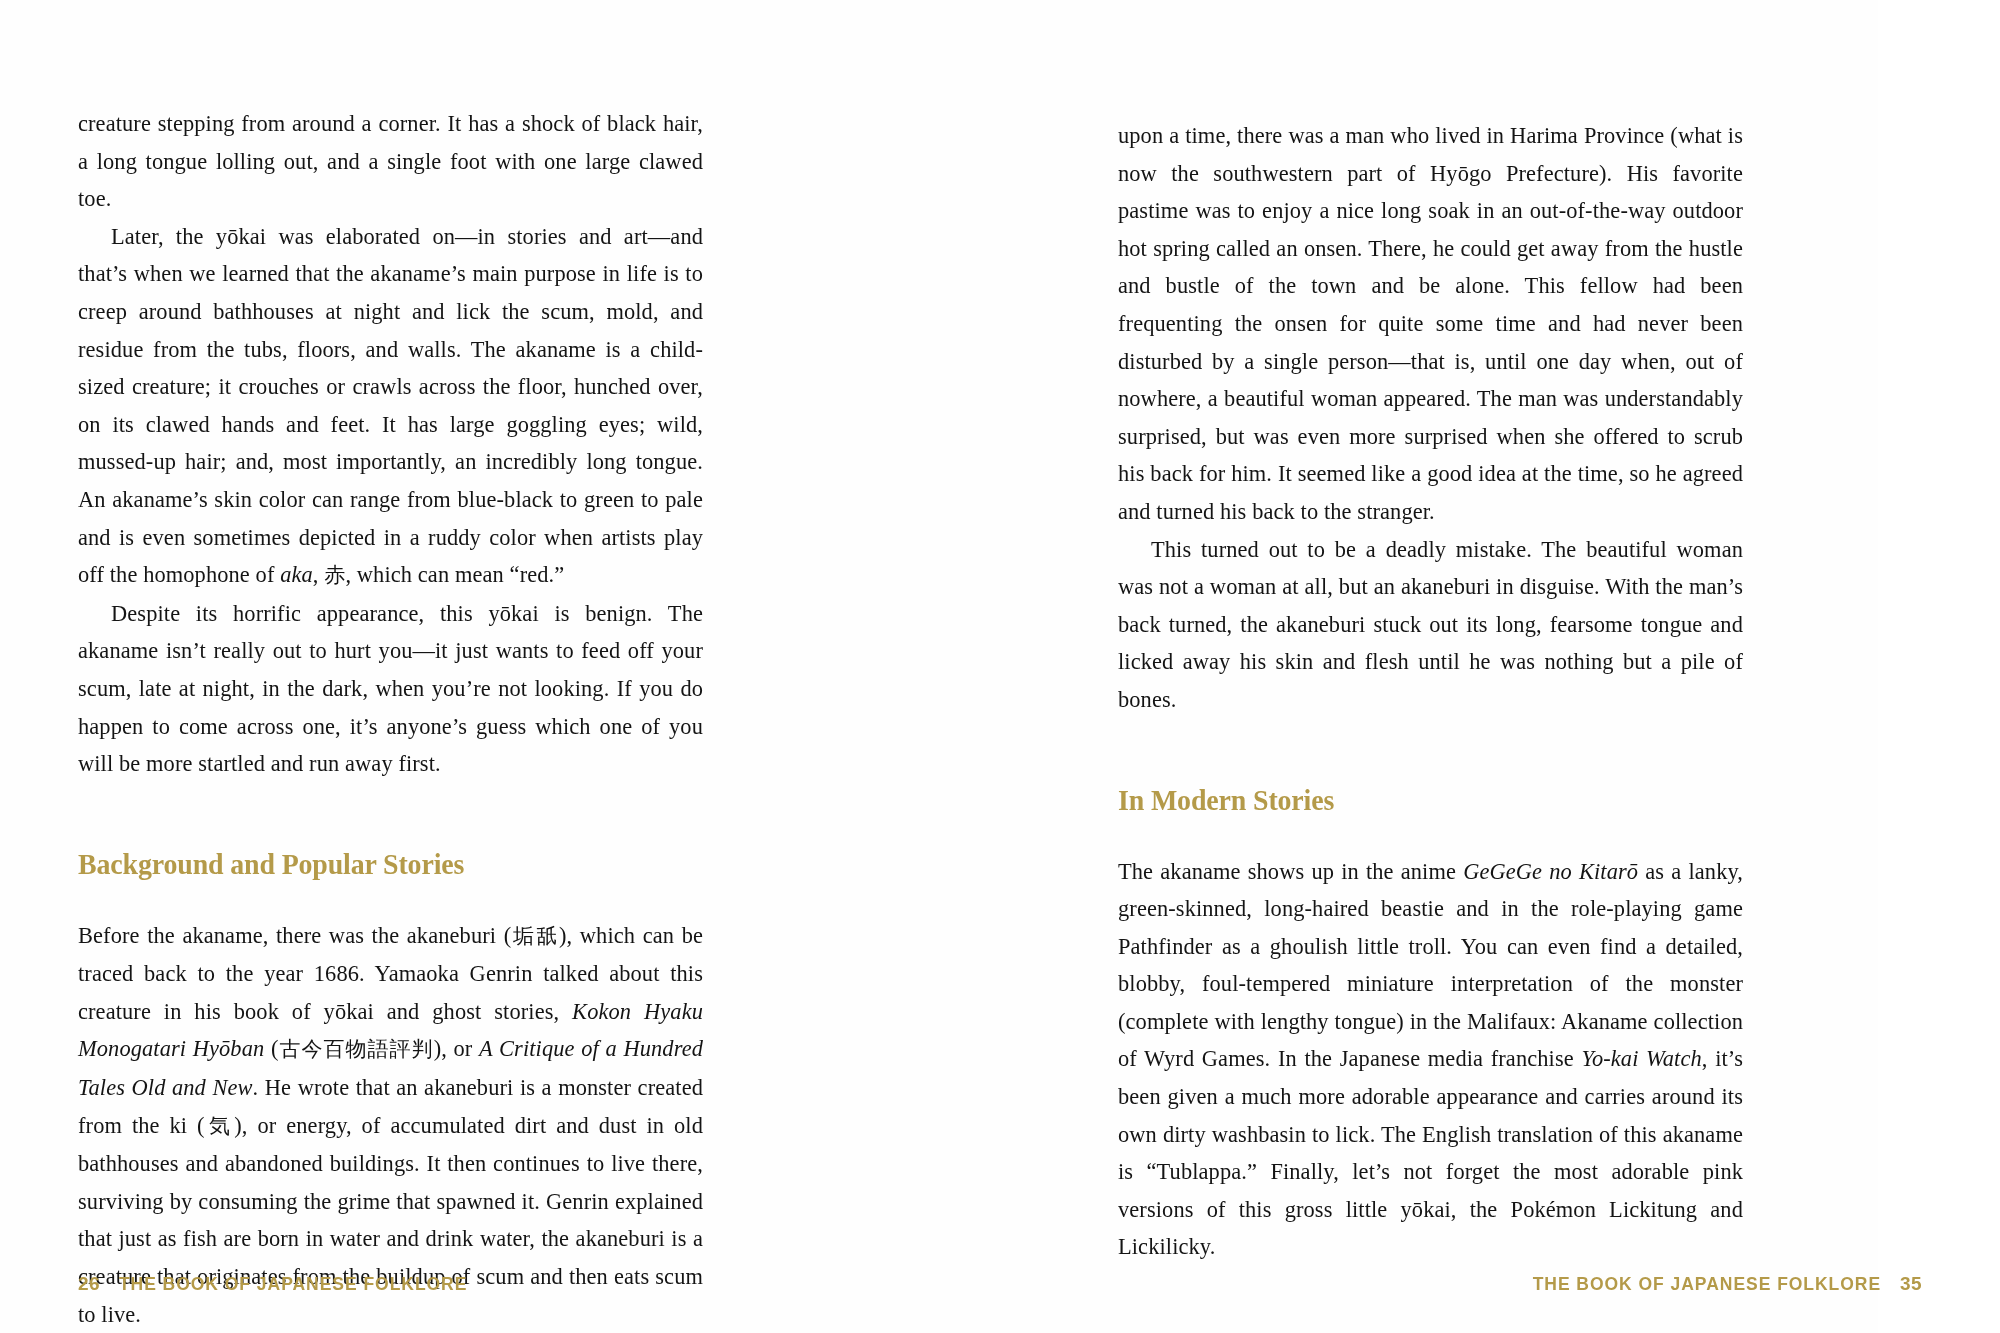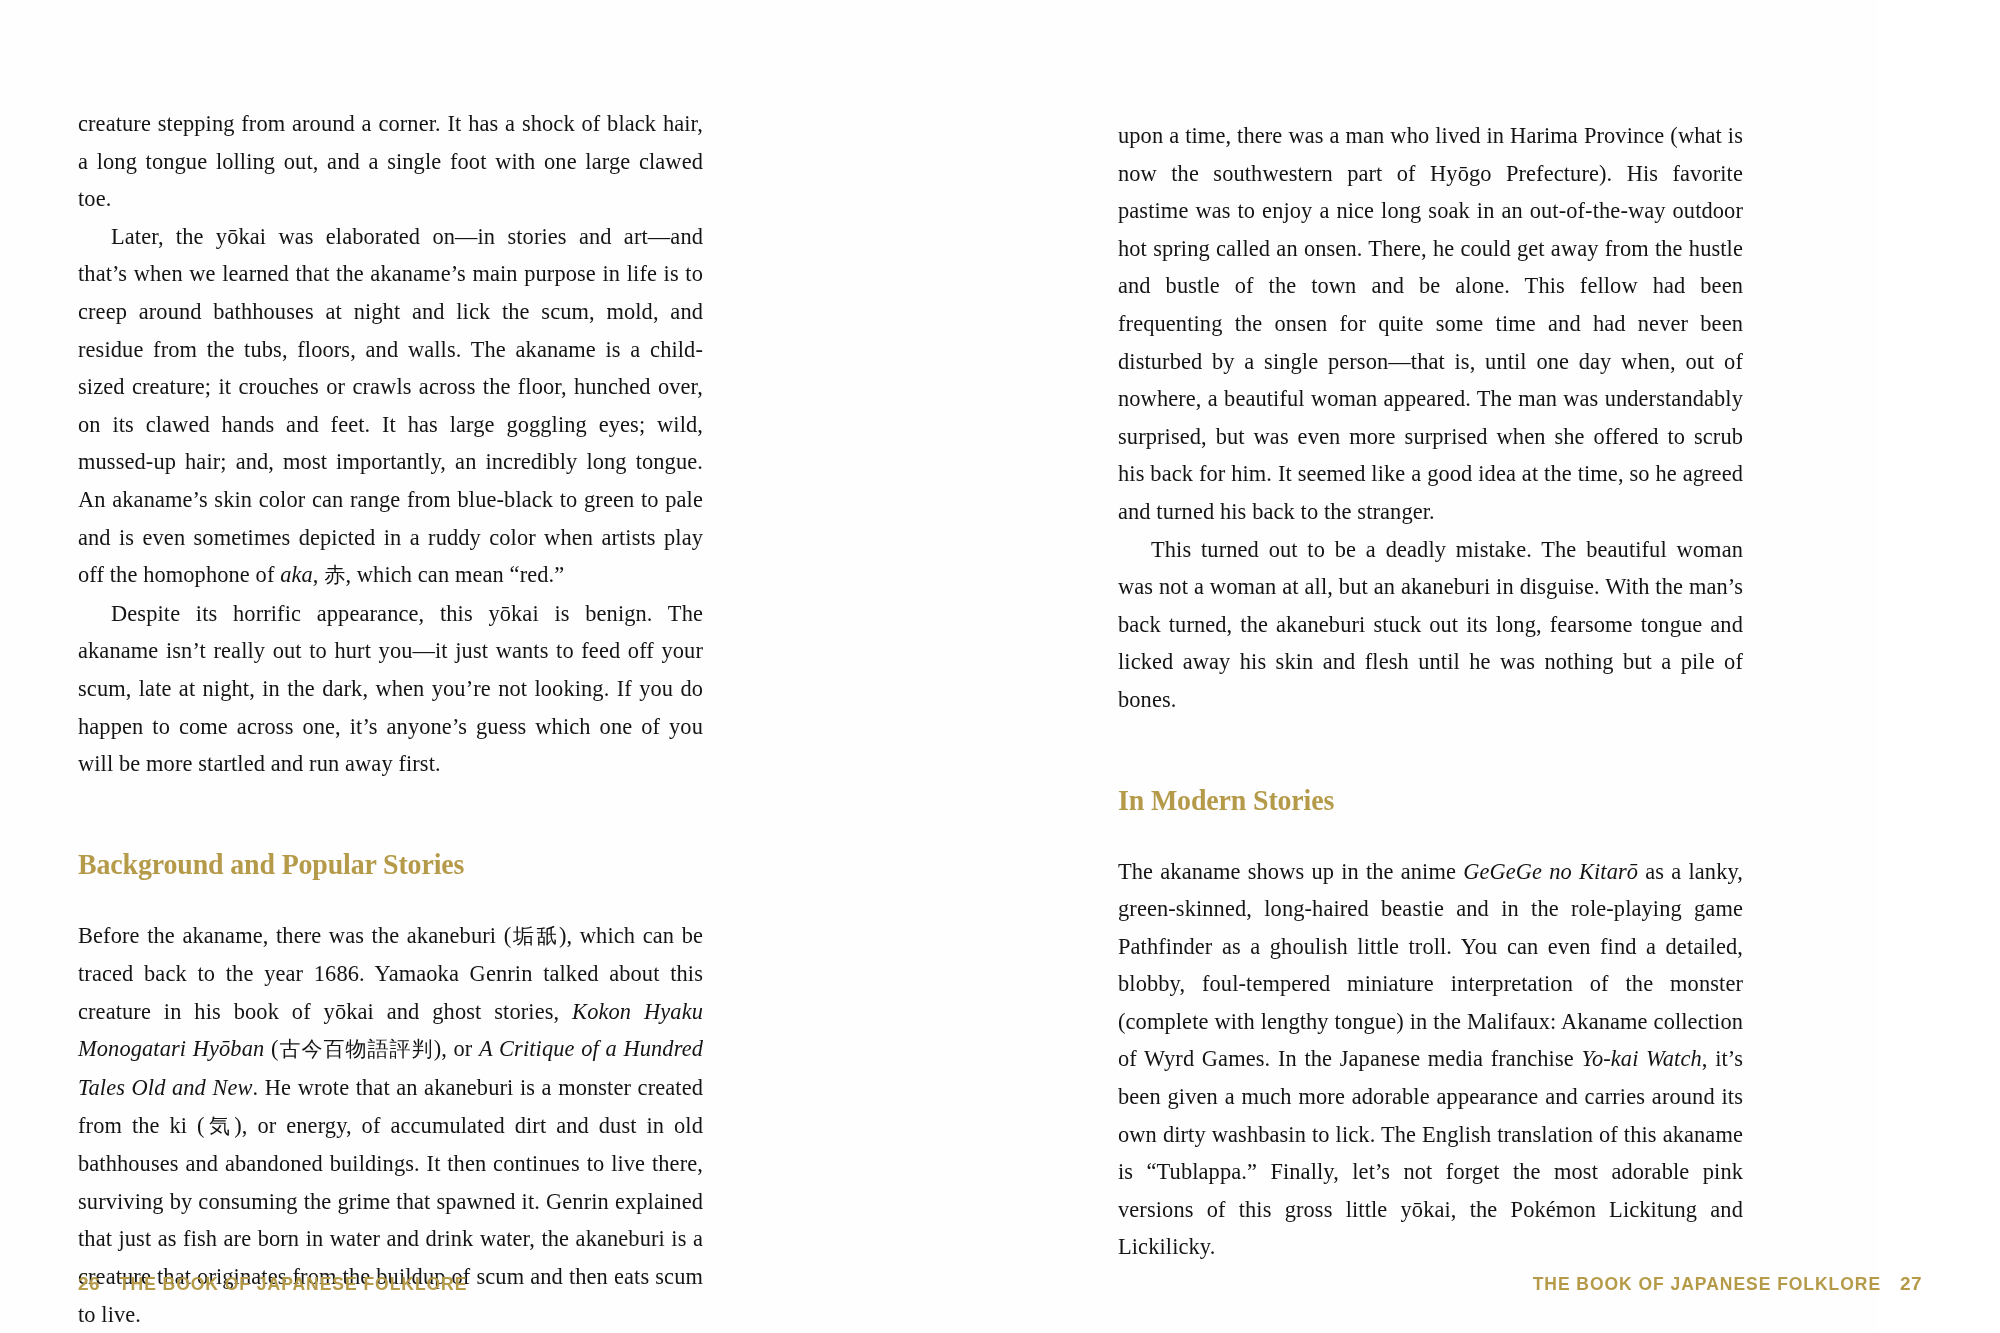--- a/index.html
+++ b/index.html
@@ -141,17 +141,17 @@
       <div class="gap-before-head"></div>
       <h2 class="section-head">In Modern Stories</h2>
       <div class="gap-after-head"></div>
 
       <p class="body noindent"><span>The akaname shows up in the anime </span><i>GeGeGe no Kitarō</i><span> as a lanky, green-skinned, long-haired beastie and in the role-playing game Pathfinder as a ghoulish little troll. You can even find a detailed, blobby, foul-tempered miniature interpretation of the monster (complete with lengthy tongue) in the Malifaux: Akaname collection of Wyrd Games. In the Japanese media franchise </span><i>Yo-kai Watch</i><span>, it’s been given a much more adorable appearance and carries around its own dirty washbasin to lick. The English translation of this akaname is “Tublappa.” Finally, let’s not forget the most adorable pink versions of this gross little yōkai, the Pokémon Lickitung and Lickilicky.</span></p>
 
     </div>
 
     <div class="footer footer-right">
       <span class="runhead">THE BOOK OF JAPANESE FOLKLORE</span>
-      <span class="folio-num">27</span>
+      <span class="folio-num">35</span>
     </div>
   </div>
 
 </div>
 
 </body></html>

